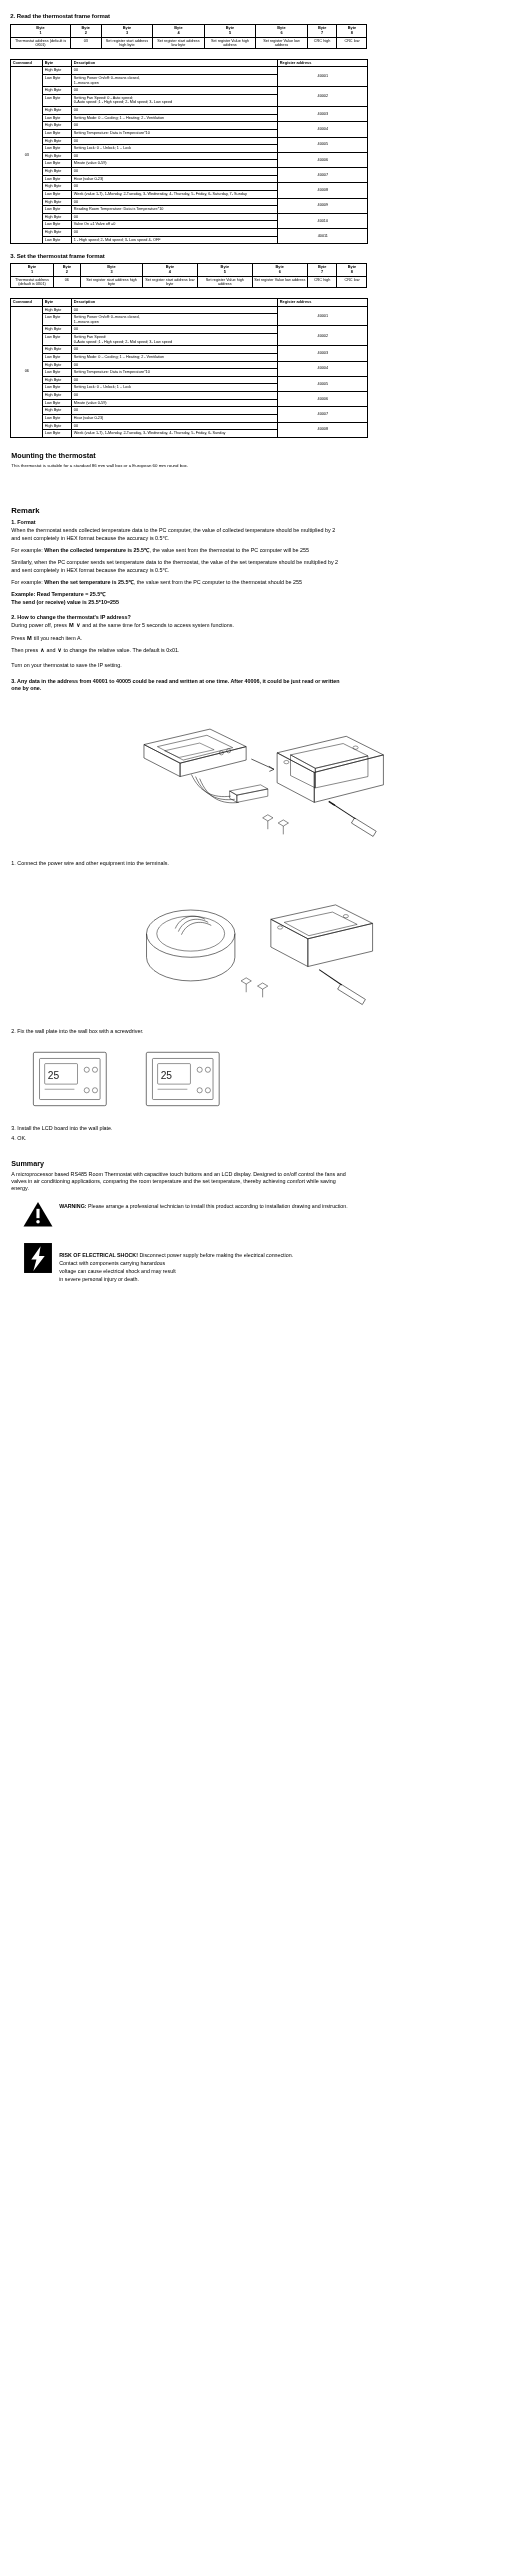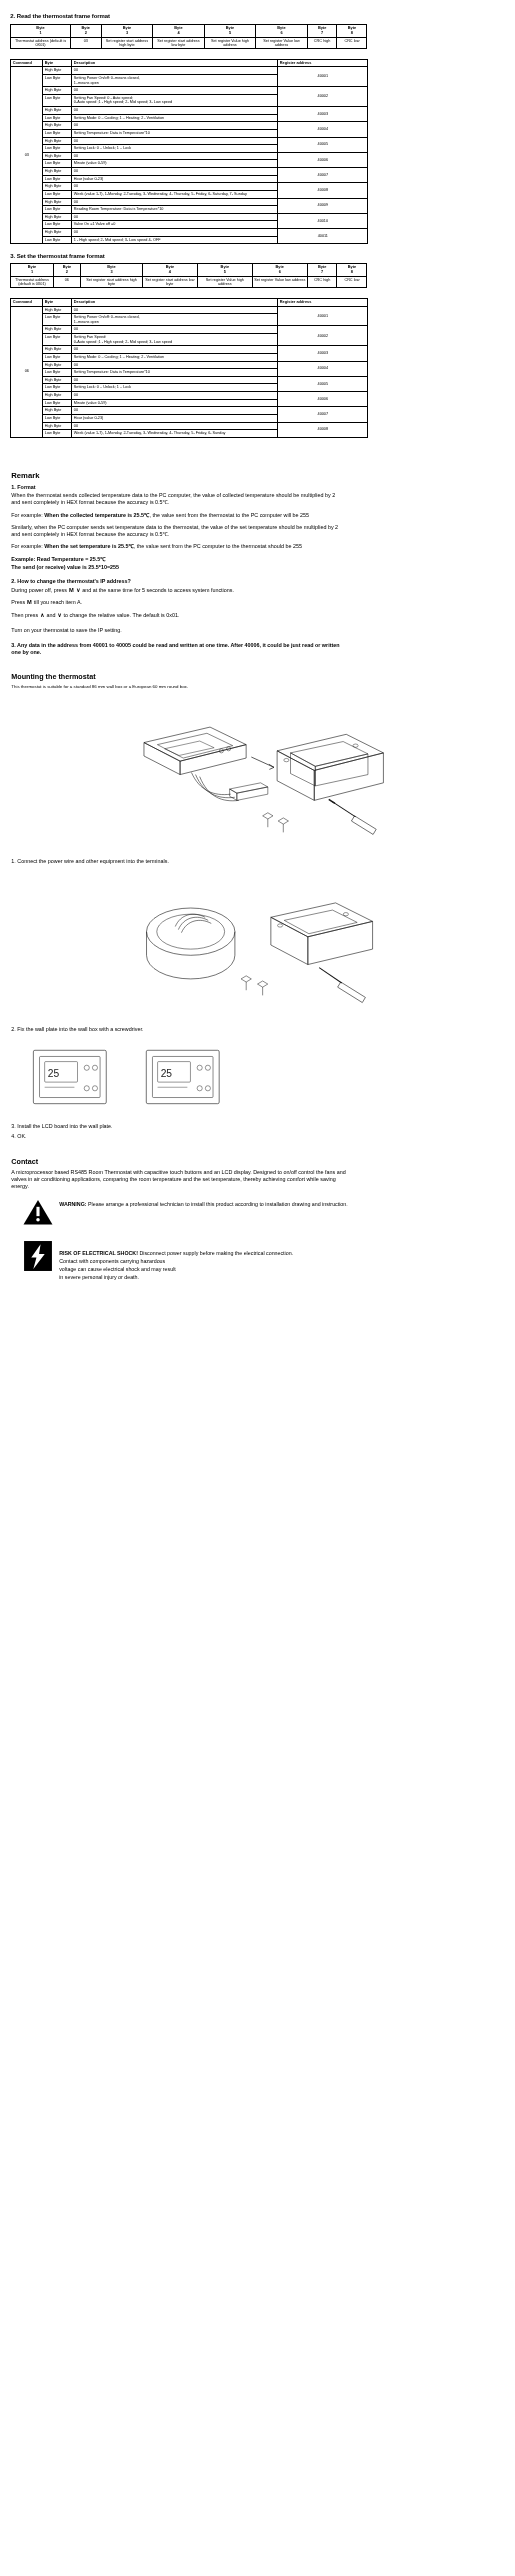--- a/index.html
+++ b/index.html
@@ -507,20 +507,25 @@
             <td class="regcol" rowspan="2">40008</td>
           </tr>
           <tr>
             <td>Low Byte</td>
             <td class="nb">Week  (value  1-7), 1-Monday, 2-Tuesday, 3- Wednesday, 4- Thursday, 5- Friday, 6- Sunday</td>
           </tr>
         </tbody>
     </table>
   </div>
 
+  <div class="pad" style="padding-top:13.4px;padding-left:11.3px;">
+    <h2 class="mount-title">Mounting the thermostat</h2>
+    <p class="step" style="font-size:4.4px;margin-bottom:4.1px">This thermostat is suitable for a standard 86 mm wall box or a European 60 mm round box.</p>
+  </div>
+
   <div class="pad" style="padding-top:33px;padding-left:11.3px;">
     <h2 class="remark-title">Remark</h2>
     <h3 class="sub">1. Format</h3>
     <p class="body">When the thermostat sends collected temperature data to the PC computer, the value of collected temperature should be multiplied by 2 and sent completely in HEX format because the accuracy is 0.5℃.</p>
 
     <p class="body">
       <span>For example: </span><span class="b">When the collected temperature is 25.5℃</span><span>, the value sent from the thermostat to the PC computer will be 255</span>
     </p>
 
     <p class="body">Similarly, when the PC computer sends set temperature data to the thermostat, the value of the set temperature should be multiplied by 2 and sent completely in HEX format because the accuracy is 0.5℃.</p>
@@ -540,25 +545,20 @@
       <span>Press </span><span class="keycap">M</span><span> till you reach item A.</span>
     </p>
     <p class="body">
       <span>Then press  </span><span class="arrow">∧</span><span>  and  </span><span class="arrow">∨</span><span>  to change the relative value. The default is 0x01.</span>
     </p>
     <p class="body" style="margin-top:7.2px">Turn on your thermostat to save the IP setting.</p>
 
     <h3 class="sub" style="margin-top:8.2px;line-height:1.35;max-width:330px">3. Any data in the address from 40001 to 40005 could be read and written at one time.  After 40006, it could be just read or written one by one.</h3>
   </div>
 
-  <div class="pad" style="padding-top:13.4px;padding-left:11.3px;">
-    <h2 class="mount-title">Mounting the thermostat</h2>
-    <p class="step" style="font-size:4.4px;margin-bottom:4.1px">This thermostat is suitable for a standard 86 mm wall box or a European 60 mm round box.</p>
-  </div>
-
   <div class="fig fig-center">
     <svg width="289" height="155" viewBox="0 0 560 300" xmlns="http://www.w3.org/2000/svg">
       <g fill="none" stroke="#1a1a1a" stroke-width="1.2">
 
         <path d="M60 92 L188 62 L258 96 L130 128 Z"></path>
         <path d="M60 92 L60 118 L130 154 L130 128 Z"></path>
         <path d="M130 128 L258 96 L258 122 L130 154 Z"></path>
         <path d="M86 96 L182 74 L232 98 L136 122 Z" stroke-width="1"></path>
         <path d="M100 104 L168 89 L196 102 L128 117 Z" stroke-width="0.9"></path>
         <circle cx="210" cy="108" r="4" stroke-width="0.9"></circle>
@@ -662,21 +662,21 @@
       </g>
     </svg>
   </div>
 
   <div class="pad" style="padding-left:11.3px;">
     <p class="step">3. Install the LCD board into the wall plate.</p>
     <p class="step">4. OK.</p>
   </div>
 
   <div class="pad" style="padding-top:13.4px;padding-left:11.3px;">
-    <h2 class="summary-title">Contact</h2>
+    <h2 class="summary-title">Summary</h2>
     <p class="body" style="max-width:340px">A microprocessor based RS485 Room Thermostat with capacitive touch buttons and an LCD display. Designed to on/off control the fans and valves in air conditioning applications, comparing the room temperature and the set temperature, thereby achieving comfort while saving energy.</p>
   </div>
 
   <div class="warn-row">
     <div class="warn-icon">
       <svg width="30" height="26" viewBox="0 0 58 50" xmlns="http://www.w3.org/2000/svg">
         <polygon points="29,2 57,49 1,49" fill="#000000"></polygon>
         <rect x="26" y="15" width="6" height="18" fill="#ffffff"></rect>
         <circle cx="29" cy="40" r="3.4" fill="#ffffff"></circle>
       </svg>

